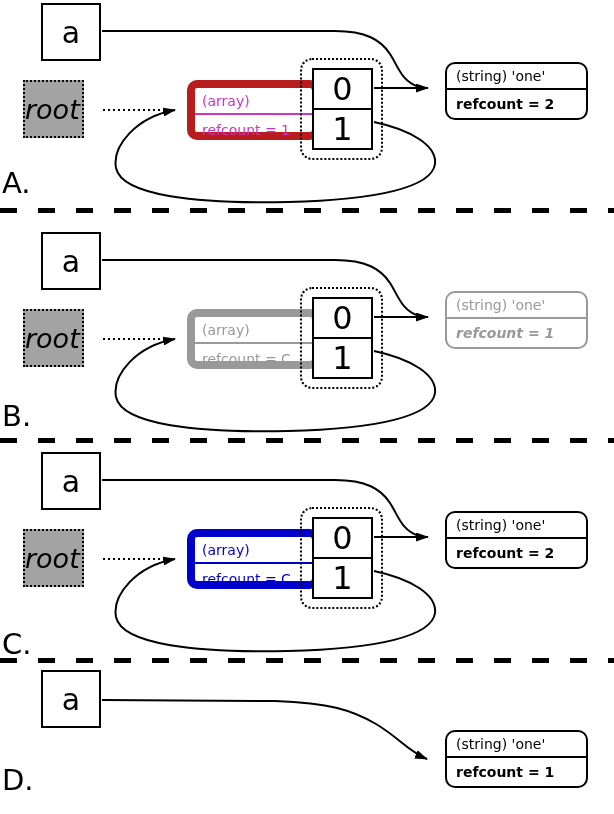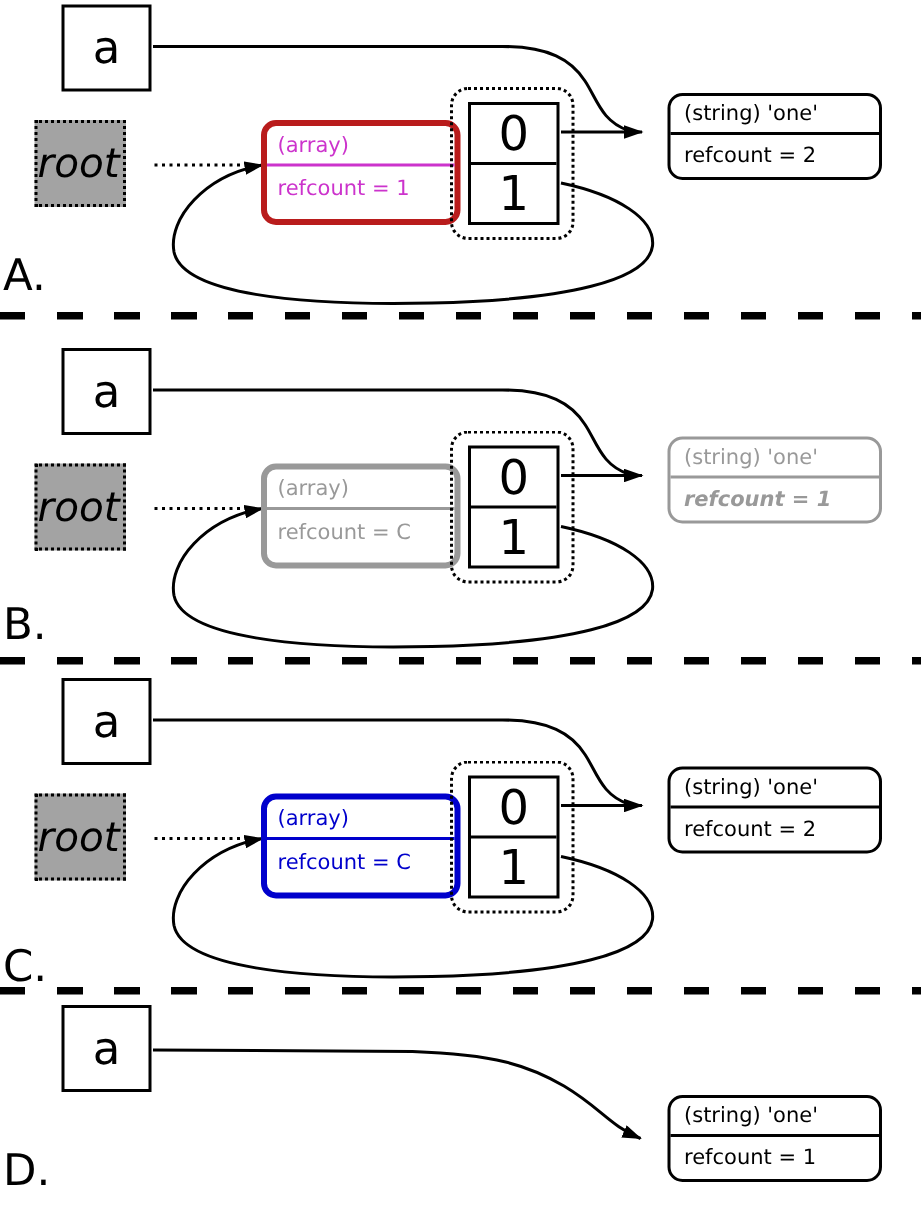--- a/index.html
+++ b/index.html
@@ -11,40 +11,40 @@
   .ln{fill:none;stroke:#000;stroke-width:2;}
   .ln.dot{stroke-dasharray:2 3;}
   .ah{fill:#000;stroke:none;}
 
   .varbox{position:absolute;left:41px;top:3px;width:60px;height:58px;border:2px solid #000;
           box-sizing:border-box;display:flex;align-items:center;justify-content:center;
           font-size:30px;background:#fff;}
   .rootbox{position:absolute;left:23px;top:80px;width:61px;height:58px;border:2px dotted #000;
           box-sizing:border-box;display:flex;align-items:center;justify-content:flex-start;
           font-size:27px;font-style:italic;background:#a3a3a3;}
-  .arraybox{position:absolute;left:174px;top:80px;width:133px;height:70px;border:4px solid #b91c1c;
+  .arraybox{position:absolute;left:187px;top:80px;width:133px;height:60px;border:8px solid #b91c1c;
           box-sizing:border-box;border-radius:10px;color:#cc33cc;font-size:14px;background:transparent;}
   .arraybox .brow1{height:25px;border-bottom:2px solid #cc33cc;display:flex;align-items:center;padding-left:7px;}
   .arraybox .brow2{height:29px;display:flex;align-items:center;padding-left:7px;}
   .panel-b .arraybox{border-color:#999;color:#999;}
   .panel-b .arraybox .brow1{border-bottom-color:#999;}
   .panel-c .arraybox{border-color:#0000cc;color:#0000cc;}
   .panel-c .arraybox .brow1{border-bottom-color:#0000cc;}
 
   .cells-outline{position:absolute;left:300px;top:58px;width:83px;height:102px;
           border:2px dotted #000;border-radius:12px;box-sizing:border-box;background:transparent;}
   .cells{position:absolute;left:312px;top:68px;width:61px;height:82px;border:2px solid #000;
           box-sizing:border-box;background:#fff;font-size:32px;}
   .cells .cell{height:38px;display:flex;align-items:center;justify-content:center;}
   .cells .cell.c1{border-bottom:2px solid #000;}
 
   .strbox{position:absolute;left:445px;top:62px;width:143px;height:58px;border:2px solid #000;
           box-sizing:border-box;border-radius:10px;font-size:14px;background:#fff;}
   .strbox .srow1{height:24px;border-bottom:2px solid #000;display:flex;align-items:center;padding-left:9px;}
-  .strbox .srow2{height:28px;display:flex;align-items:center;padding-left:9px;}
+  .strbox .srow2{height:28px;display:flex;align-items:center;padding-left:9px;font-weight:bold;}
   .panel-b .strbox{border-color:#999;color:#999;}
   .panel-b .strbox .srow1{border-bottom-color:#999;}
   .panel-b .strbox .srow2{font-weight:bold;font-style:italic;}
 
   .plabel{position:absolute;left:2px;font-size:29px;}
   .sep{position:absolute;left:0;width:614px;height:5px;
        background:repeating-linear-gradient(to right,#000 0,#000 17px,transparent 17px,transparent 38px);}
 </style>
 </head>
 <body>

